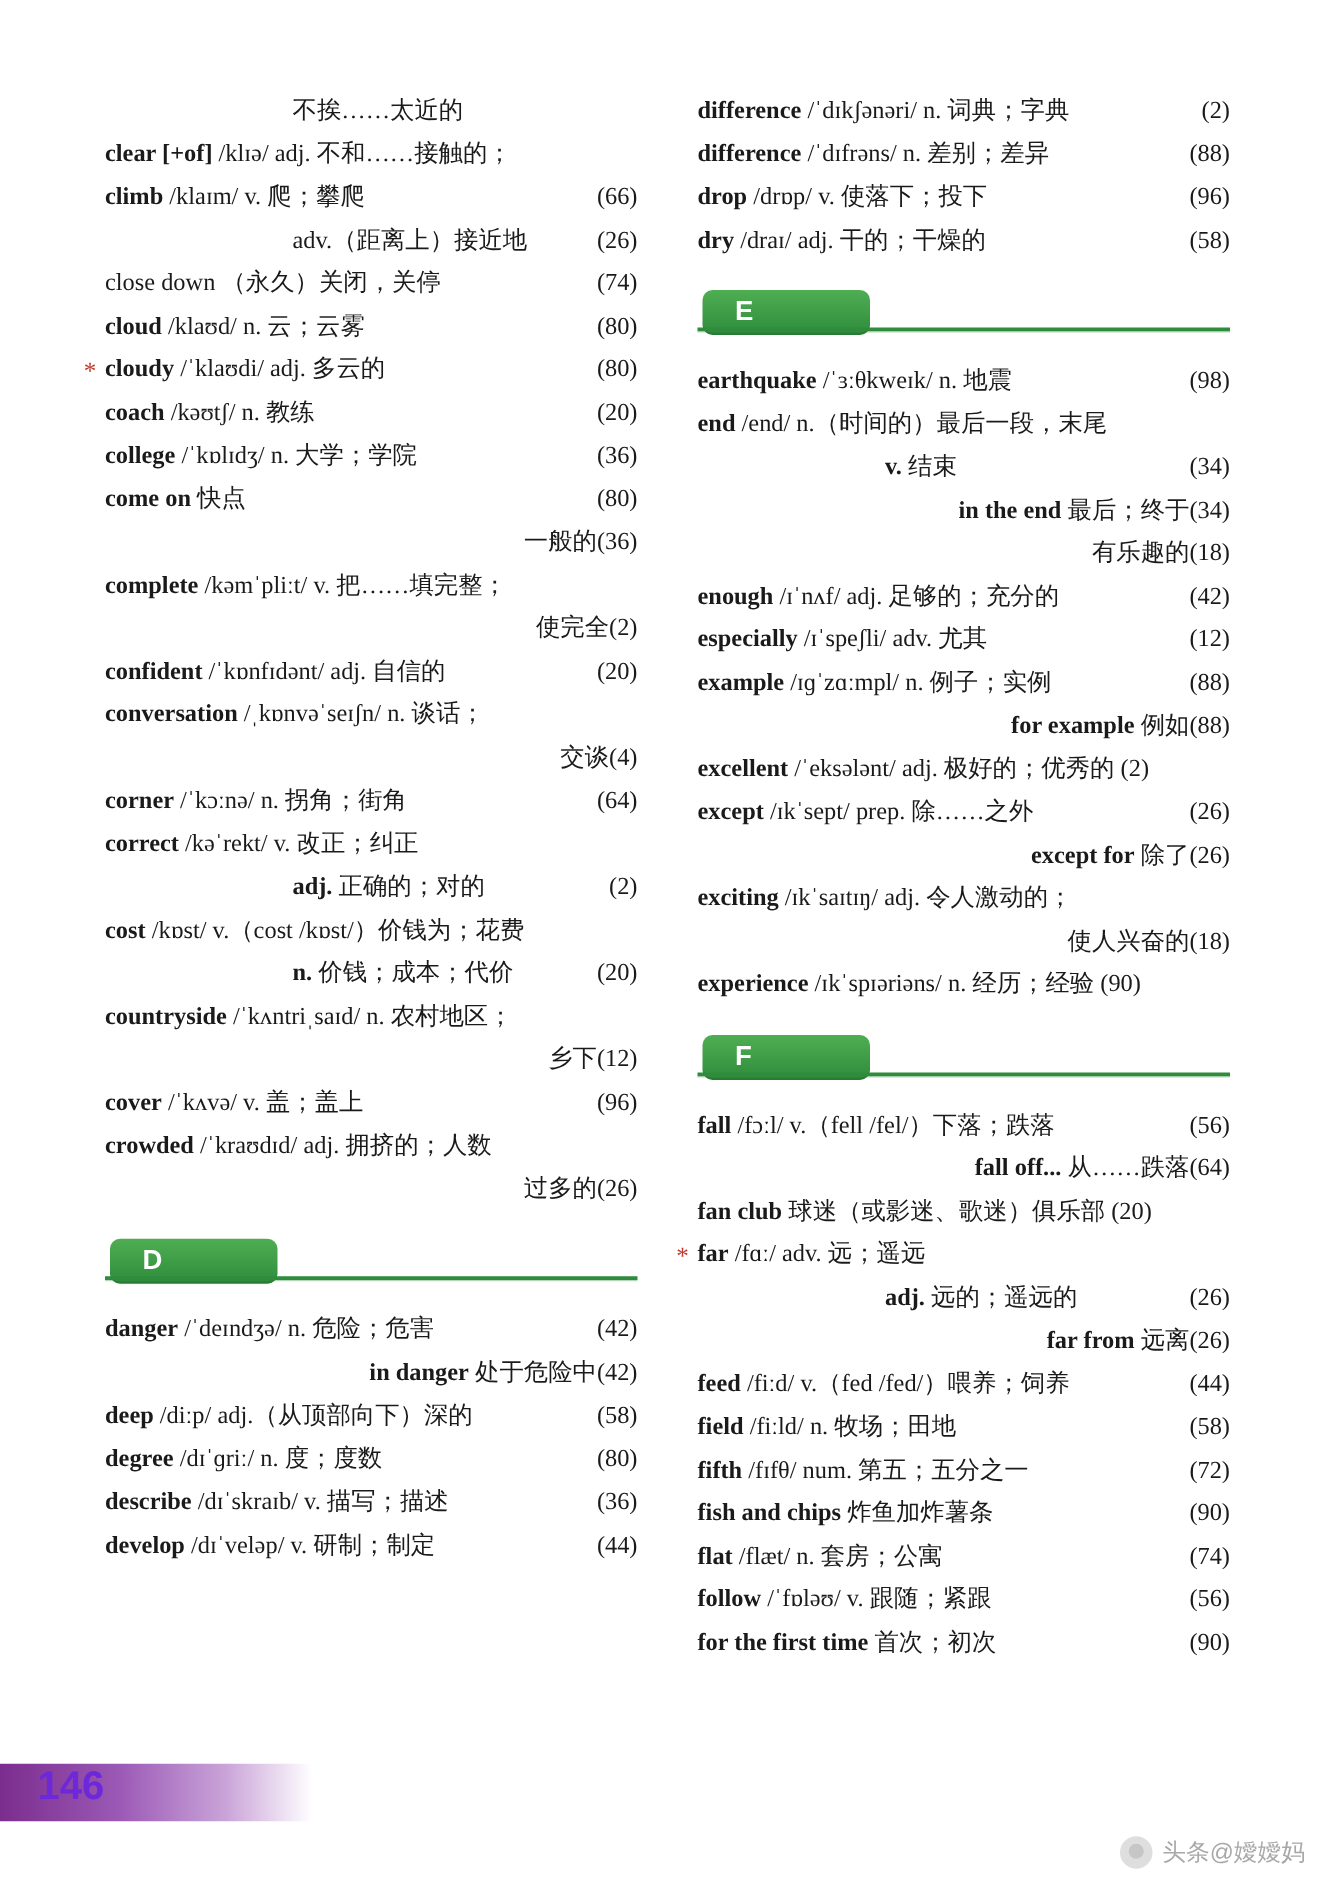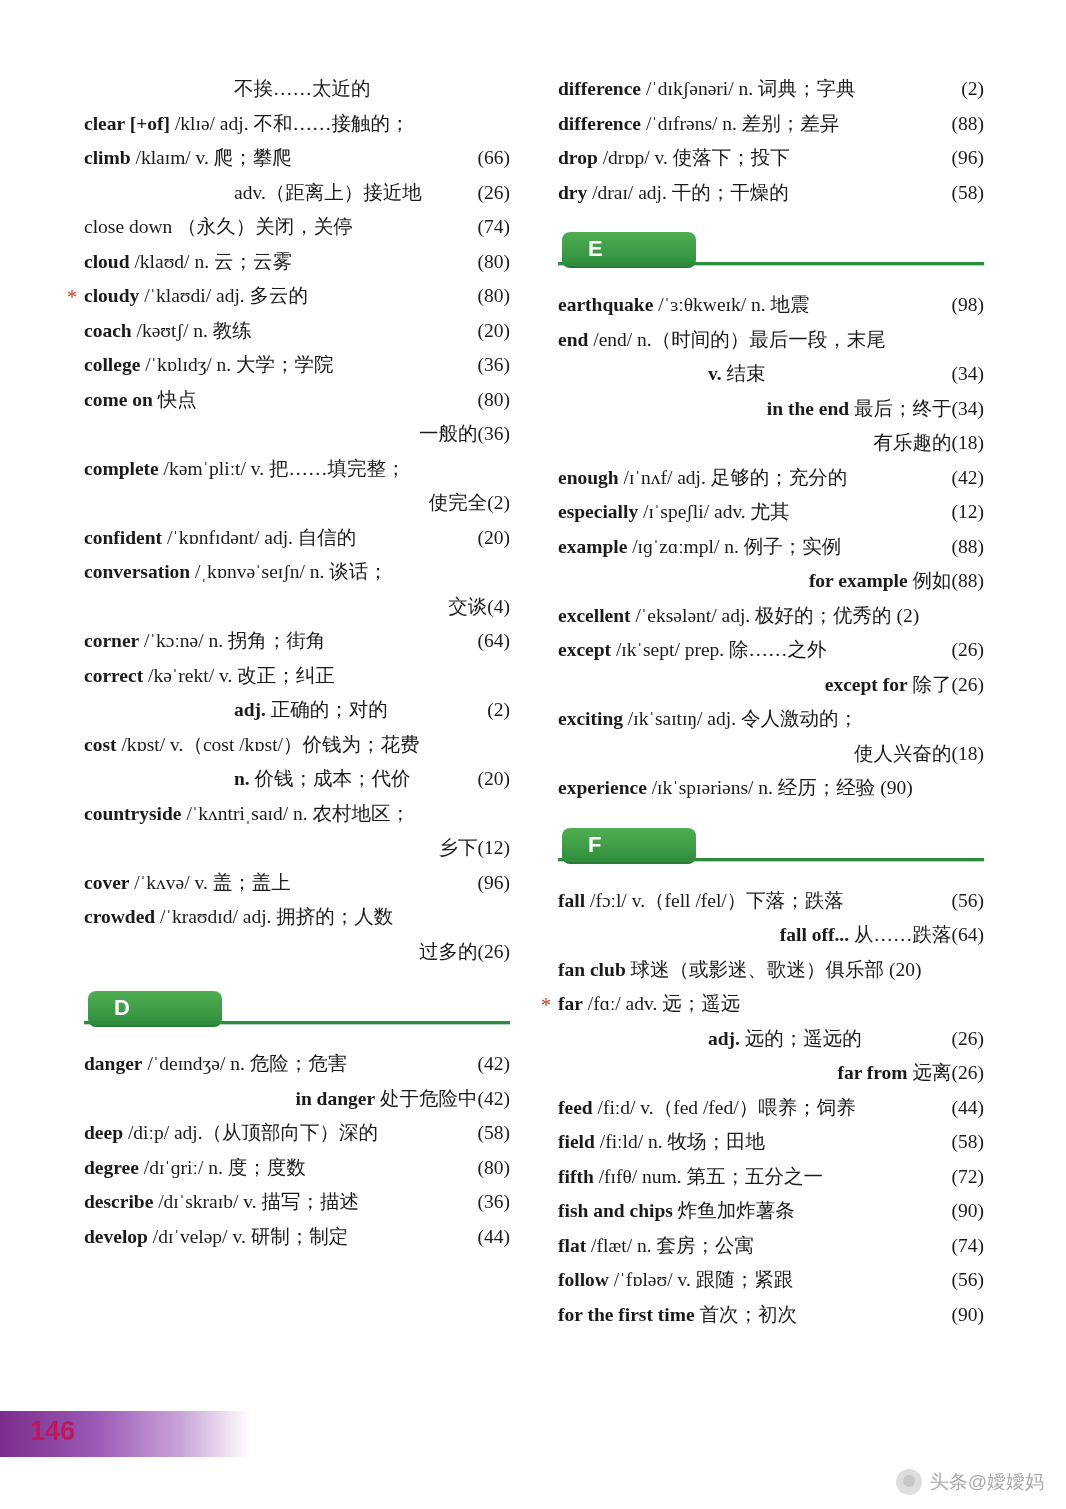--- a/index.html
+++ b/index.html
@@ -111,22 +111,22 @@
     left: 0;
     bottom: 0;
     width: 250px;
     height: 46px;
     background: linear-gradient(90deg, #7b2d8e 0%, #9b59b6 38%, #c9a3d8 72%, #ffffff 100%);
   }
   .footer .num {
     position: absolute;
     left: 30px;
     bottom: 10px;
-    color: #be185d;
-    font-size: 27px;
+    color: #6d28d9;
+    font-size: 32px;
     font-weight: bold;
     font-family: "Liberation Sans", sans-serif;
   }
   
   .watermark {
     position: absolute;
     right: 22px;
     bottom: 14px;
     display: flex;
     align-items: center;

